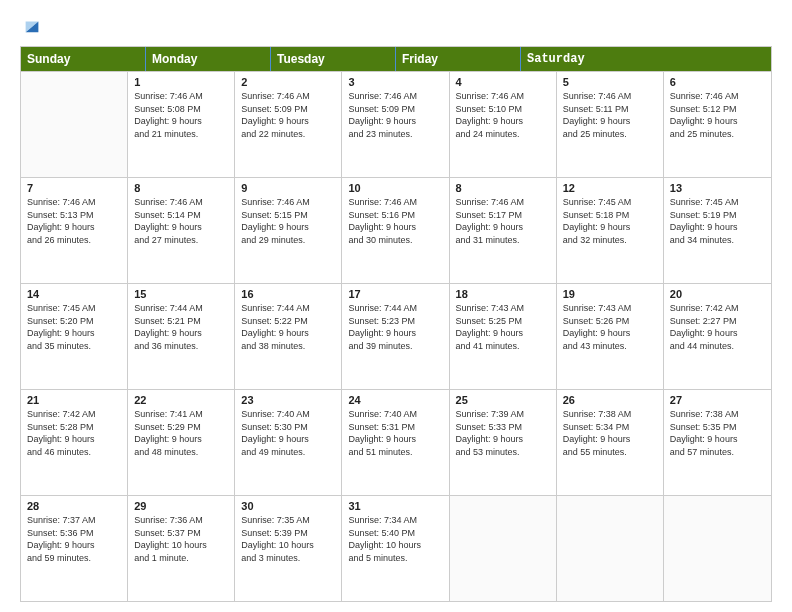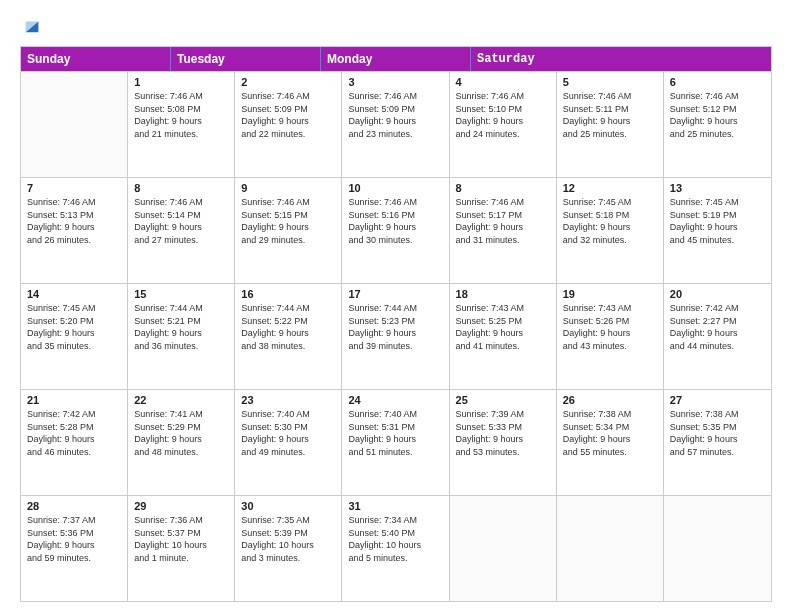--- a/index.html
+++ b/index.html
@@ -47,22 +47,22 @@
       color: #555;
     }
     .calendar {
       flex: 1;
       display: flex;
       flex-direction: column;
       border: 1px solid #ccc;
     }
     .cal-header {
       display: grid;
-      grid-template-columns: repeat(5, 1fr);
-      background: #a21caf;
+      grid-template-columns: repeat(6, 1fr);
+      background: #4d7c0f;
     }
     .cal-header-cell {
       color: #fff;
       font-size: 12px;
       font-weight: bold;
       padding: 5px 6px;
       text-align: left;
       border-right: 1px solid #4a8dd5;
     }
     .cal-header-cell:last-child { border-right: none; font-family: Liberation Mono, monospace; }
@@ -123,22 +123,23 @@
     </div>
     <div class="title-section">
       <div class="month-title"></div>
       <div class="subtitle"></div>
     </div>
   </div>
 
   <div class="calendar">
     <div class="cal-header">
     <div class="cal-header-cell">Sunday</div>
+        <div class="cal-header-cell">Monday</div>
         <div class="cal-header-cell">Tuesday</div>
-        <div class="cal-header-cell">Monday</div>
+        <div class="cal-header-cell">Friday</div>
         <div class="cal-header-cell">Saturday</div>
       </div>
     <div class="cal-body">
     <div class="cal-row">
           <div class="cal-cell empty"></div>
           <div class="cal-cell">
             <span class="day-num">1</span>
             <span class="cell-line">Sunrise: 7:46 AM</span>
             <span class="cell-line">Sunset: 5:08 PM</span>
             <span class="cell-line">Daylight: 9 hours</span>
@@ -221,21 +222,21 @@
             <span class="cell-line">Sunrise: 7:45 AM</span>
             <span class="cell-line">Sunset: 5:18 PM</span>
             <span class="cell-line">Daylight: 9 hours</span>
             <span class="cell-line">and 32 minutes.</span>
           </div>
           <div class="cal-cell">
             <span class="day-num">13</span>
             <span class="cell-line">Sunrise: 7:45 AM</span>
             <span class="cell-line">Sunset: 5:19 PM</span>
             <span class="cell-line">Daylight: 9 hours</span>
-            <span class="cell-line">and 45 minutes.</span>
+            <span class="cell-line">and 34 minutes.</span>
           </div>
         </div>
         <div class="cal-row">
           <div class="cal-cell">
             <span class="day-num">14</span>
             <span class="cell-line">Sunrise: 7:45 AM</span>
             <span class="cell-line">Sunset: 5:20 PM</span>
             <span class="cell-line">Daylight: 9 hours</span>
             <span class="cell-line">and 35 minutes.</span>
           </div>

